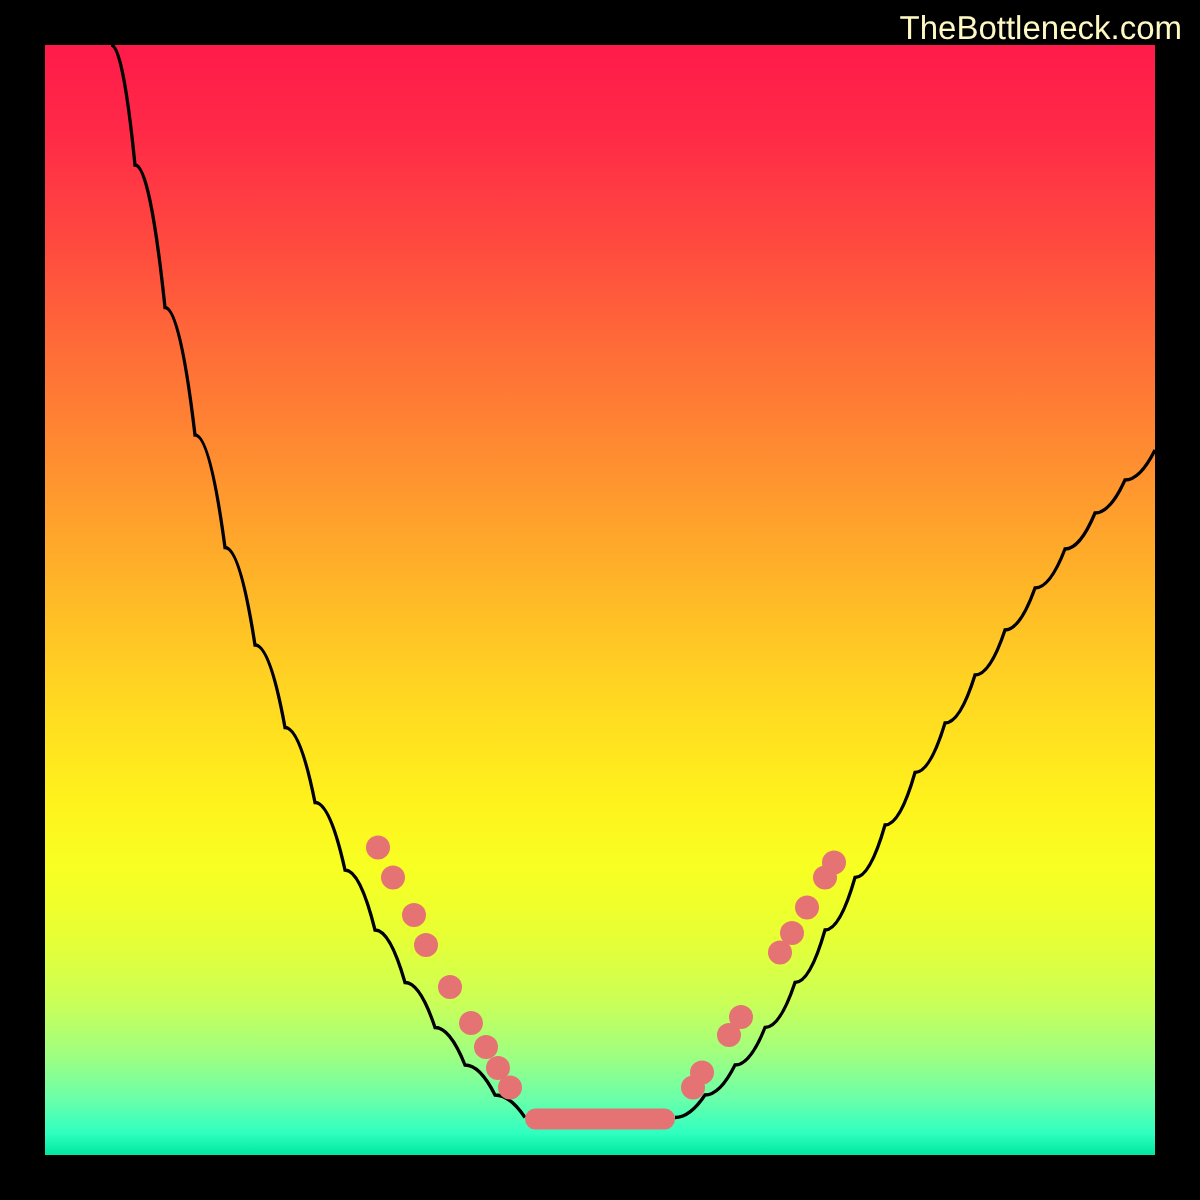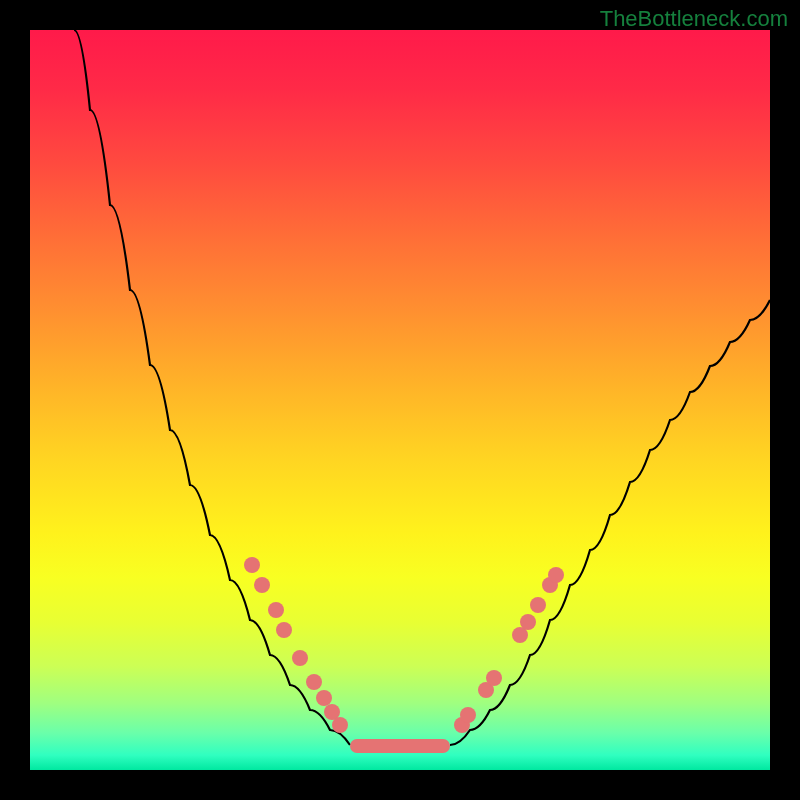--- a/index.html
+++ b/index.html
@@ -7,21 +7,21 @@
     width: 800px;
     height: 800px;
     background: #000;
     position: relative;
     overflow: hidden;
   }
   .watermark {
     position: absolute;
     top: 6px;
     right: 12px;
-    color: #15803d;
+    color: #fef9c3;
     font-family: Arial, sans-serif;
     font-size: 22px;
     font-weight: 500;
     z-index: 10;
   }
   .plot-area {
     position: absolute;
     top: 30px;
     left: 30px;
     width: 740px;

